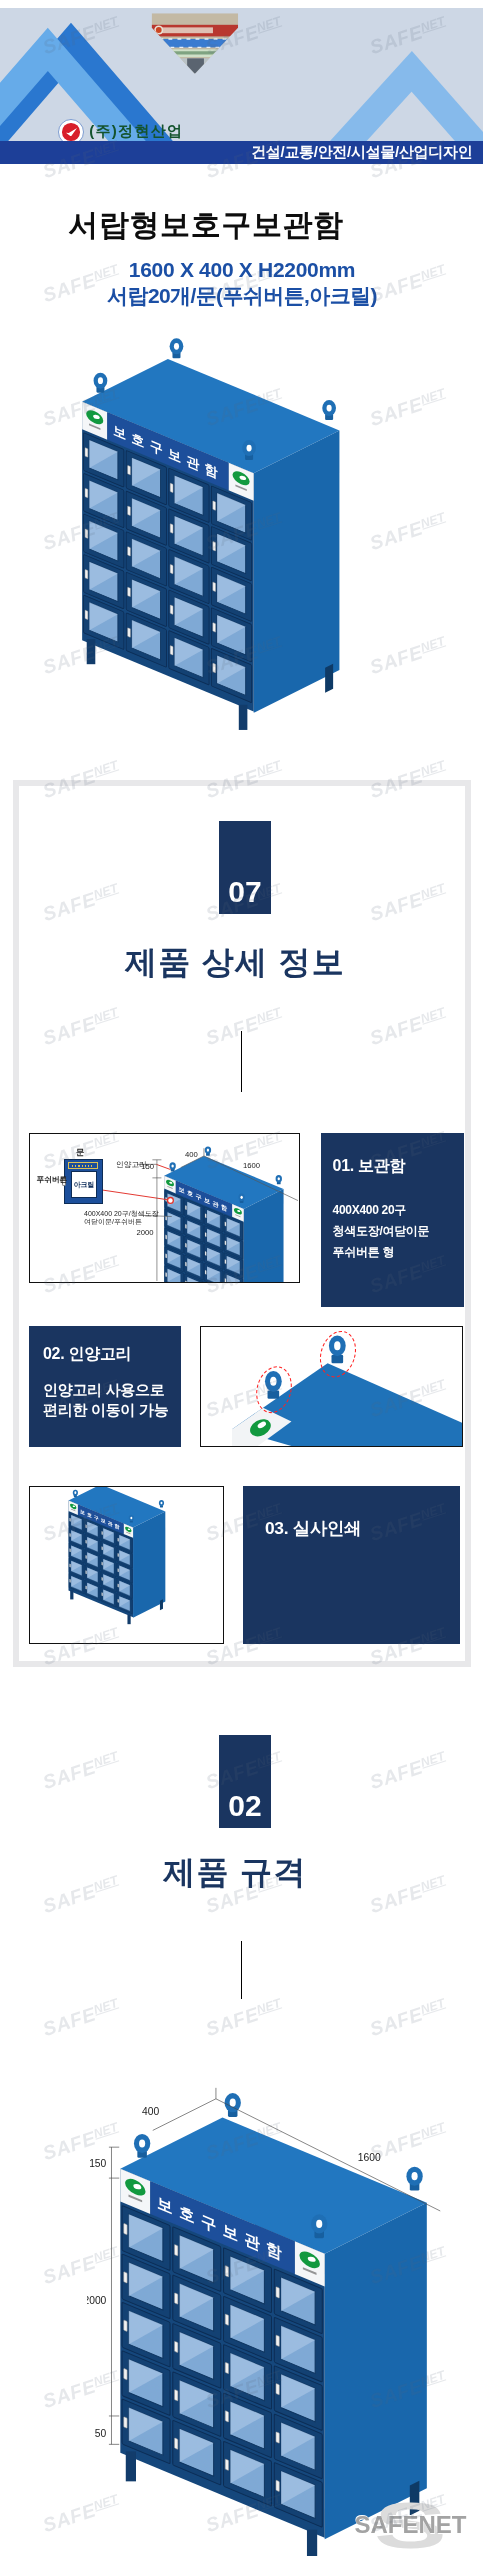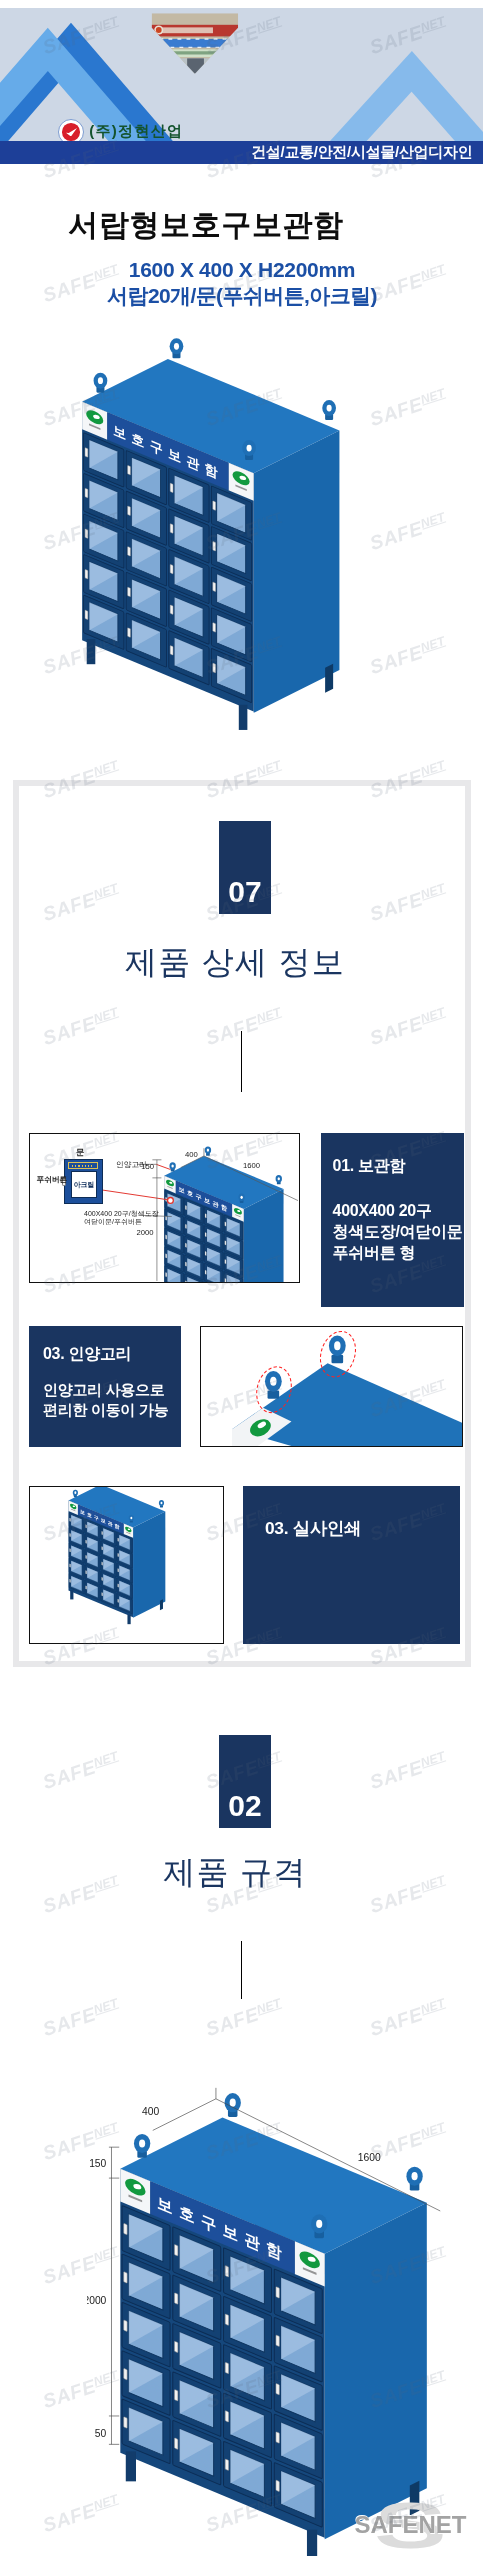--- a/index.html
+++ b/index.html
@@ -33,21 +33,21 @@
   .p-spec{position:absolute;left:0;top:282px;width:484px;text-align:center;color:var(--blue-text);
           font-size:21px;font-weight:800;letter-spacing:-0.6px;}
 
   
   .s1-frame{position:absolute;left:13px;top:780px;width:458px;height:887px;box-sizing:border-box;
             border:6.5px solid #e8e8ea;background:#fff;}
   .num-box{position:absolute;width:52px;height:93px;background:var(--navy);display:flex;
            align-items:flex-end;justify-content:center;color:#fff;font-size:30px;font-weight:800;
            padding-bottom:5.2px;box-sizing:border-box;}
   .sec-title{position:absolute;left:0;width:470px;text-align:center;color:var(--navy);
-             font-size:32px;font-weight:400;letter-spacing:1.3px;}
+             font-size:32px;font-weight:700;letter-spacing:1.3px;}
   .v-divider{position:absolute;width:1.3px;background:#000;}
 
   
   .img-box{position:absolute;box-sizing:border-box;border:1.3px solid #111;background:#fff;overflow:hidden;}
   .navy-card{position:absolute;background:var(--navy);color:#fff;box-sizing:border-box;}
   .card-title{position:absolute;font-weight:800;letter-spacing:-0.3px;}
   .card-body{position:absolute;font-weight:600;letter-spacing:-0.3px;}
   .card-body span{display:block;}
 
   
@@ -285,29 +285,29 @@
     <span class="dlabel" style="left:103px;top:94px;width:20.6px;text-align:right;font-size:7.7px;">2000</span>
     <span class="dlabel" style="left:155px;top:15.5px;font-size:7.7px;">400</span>
     <span class="dlabel" style="left:213px;top:27px;font-size:7.7px;">1600</span>
     <span class="dlabel" style="left:54px;top:76px;width:54px;text-align:right;font-size:7px;line-height:8.4px;">
       <span>400X400 20구/청색도장</span><br>
       <span>여닫이문/푸쉬버튼</span>
     </span>
   </div>
   <div class="navy-card" style="left:321px;top:1133px;width:143px;height:174px;">
     <div class="card-title" style="left:11.6px;top:23px;font-size:16px;">01. 보관함</div>
-    <div class="card-body" style="left:11.6px;top:67px;font-size:16px;line-height:21px;">
+    <div class="card-body" style="left:11.6px;top:67px;font-size:12px;line-height:21px;">
       <span>400X400 20구</span>
       <span>청색도장/여닫이문</span>
       <span>푸쉬버튼 형</span>
     </div>
   </div>
 
   <div class="navy-card" style="left:29px;top:1326px;width:152px;height:121px;">
-    <div class="card-title" style="left:14px;top:18px;font-size:16px;">03. 인양고리</div>
+    <div class="card-title" style="left:14px;top:18px;font-size:16px;">02. 인양고리</div>
     <div class="card-body" style="left:14px;top:54px;font-size:15px;line-height:20px;">
       <span>인양고리 사용으로</span>
       <span>편리한 이동이 가능</span>
     </div>
   </div>
   <div class="img-box" style="left:200px;top:1326px;width:263px;height:121px;">
     <svg width="261" height="119" viewBox="0 0 404 184">
       <polygon points="48,158 196,56 404,148 404,184 140,184" fill="#1f72b8"></polygon>
       <polygon points="48,158 96,125 140,146 88,184 48,184" fill="#f2f4f6"></polygon>
       <g transform="rotate(-28 92 156)">

